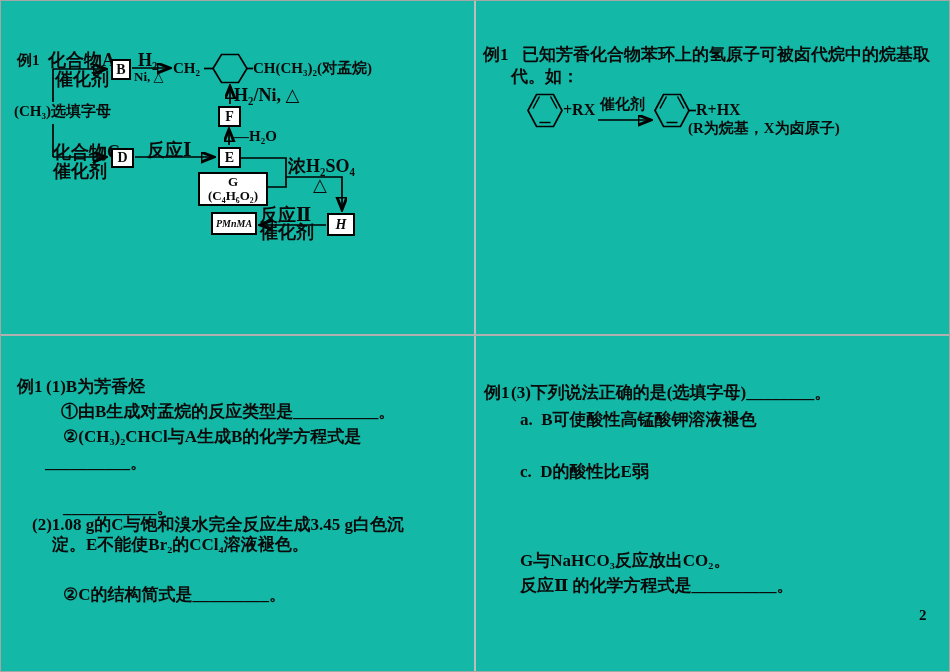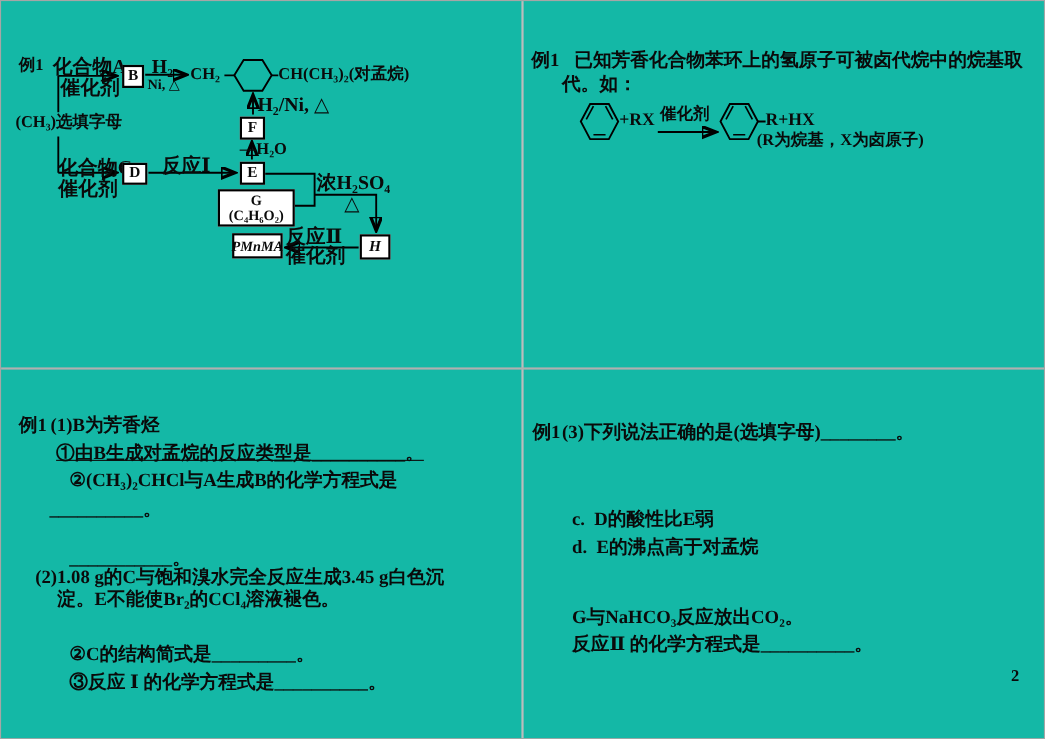--- a/index.html
+++ b/index.html
@@ -56,39 +56,39 @@
 
     <div class="t fs15" style="left:16px;top:51px;">例1</div>
     <div class="t fs14" style="left:47px;top:49px;">化合物A</div>
     <div class="t fs14" style="left:54px;top:68px;">催化剂</div>
     <div class="t fs15" style="left:13px;top:102px;">(CH₃)选填字母</div>
     <div class="t fs14" style="left:137px;top:49px;">H₂</div>
     <div class="t fs13" style="left:133px;top:69px;">Ni, △</div>
     <div class="t fs15" style="left:172px;top:59px;">CH₂</div>
     <div class="t fs15" style="left:252px;top:59px;">CH(CH₃)₂(对孟烷)</div>
     <div class="t fs14" style="left:233px;top:84px;">H₂/Ni, △</div>
-    <div class="t fs15" style="left:217px;top:127px;">—H₂O</div>
+    <div class="t fs15" style="left:233px;top:127px;">—H₂O</div>
     <div class="t fs14" style="left:52px;top:141px;">化合物C</div>
     <div class="t fs14" style="left:52px;top:160px;">催化剂</div>
     <div class="t fs14" style="left:146px;top:139px;">反应Ⅰ</div>
     <div class="t fs14" style="left:287px;top:155px;">浓H₂SO₄</div>
     <div class="t fs14" style="left:312px;top:174px;">△</div>
     <div class="t fs14" style="left:259px;top:204px;">反应Ⅱ</div>
     <div class="t fs14" style="left:259px;top:221px;">催化剂</div>
 
     <div class="box" style="left:110px;top:58px;width:20px;height:21px;">B</div>
     <div class="box" style="left:217px;top:105px;width:23px;height:21px;">F</div>
     <div class="box" style="left:110px;top:147px;width:23px;height:20px;">D</div>
     <div class="box" style="left:217px;top:146px;width:23px;height:21px;">E</div>
     <div class="box gbox" style="left:197px;top:171px;width:70px;height:34px;">
       <span>G</span>
       <span>(C₄H₆O₂)</span>
     </div>
     <div class="box it" style="left:326px;top:212px;width:28px;height:23px;">H</div>
-    <div class="box it fs13" style="left:210px;top:211px;width:46px;height:23px;font-size:13px;">PMnMA</div>
+    <div class="box it fs13" style="left:210px;top:211px;width:46px;height:23px;font-size:10px;">PMnMA</div>
   </div>
 
   <div class="quad q-tr">
     <div class="t fs17" style="left:8px;top:44px;">例1</div>
     <div class="t fs17" style="left:47px;top:44px;">已知芳香化合物苯环上的氢原子可被卤代烷中的烷基取</div>
     <div class="t fs17" style="left:36px;top:66px;">代。如：</div>
 
     <svg class="lines" width="476" height="334" viewBox="0 0 476 334">
       <defs>
         <marker id="ah2" markerWidth="9" markerHeight="8" refX="6.5" refY="3" orient="auto">
@@ -109,32 +109,31 @@
 
     <div class="t fs16" style="left:88px;top:100px;">+RX</div>
     <div class="t fs15" style="left:125px;top:95px;">催化剂</div>
     <div class="t fs16" style="left:221px;top:100px;">R+HX</div>
     <div class="t fs15" style="left:213px;top:119px;">(R为烷基，X为卤原子)</div>
   </div>
 
   <div class="quad q-bl">
     <div class="t fs17" style="left:16px;top:42px;">例1</div>
     <div class="t fs17" style="left:45px;top:42px;">(1)B为芳香烃</div>
-    <div class="t fs17" style="left:50px;top:67px;text-decoration:underline;">①由B生成对孟烷的反应类型是__________。</div>
+    <div class="t fs17" style="left:60px;top:67px;">①由B生成对孟烷的反应类型是__________。</div>
     <div class="t fs17" style="left:62px;top:92px;">②(CH₃)₂CHCl与A生成B的化学方程式是</div>
     <div class="t fs17" style="left:44px;top:118px;">__________。</div>
     <div class="t fs17" style="left:62px;top:163px;">___________。</div>
     <div class="t fs17" style="left:31px;top:180px;">(2)1.08 g的C与饱和溴水完全反应生成3.45 g白色沉</div>
     <div class="t fs17" style="left:51px;top:200px;">淀。E不能使Br₂的CCl₄溶液褪色。</div>
     <div class="t fs17" style="left:62px;top:250px;">②C的结构简式是_________。</div>
-    <div class="t fs17" style="left:62px;top:275px;">③反应 Ⅰ 的化学方程式是__________。</div>
   </div>
 
   <div class="quad q-br">
     <div class="t fs17" style="left:9px;top:48px;">例1</div>
     <div class="t fs17" style="left:36px;top:48px;">(3)下列说法正确的是(选填字母)________。</div>
+    <div class="t fs17" style="left:45px;top:75px;">a.  B可使酸性高锰酸钾溶液褪色</div>
     <div class="t fs17" style="left:45px;top:127px;">c.  D的酸性比E弱</div>
-    <div class="t fs17" style="left:45px;top:153px;">d.  E的沸点高于对孟烷</div>
     <div class="t fs17" style="left:45px;top:216px;">G与NaHCO₃反应放出CO₂。</div>
     <div class="t fs17" style="left:45px;top:241px;">反应Ⅱ 的化学方程式是__________。</div>
     <div class="t fs15" style="left:444px;top:272px;">2</div>
   </div>
 </div>
 
 </body></html>

